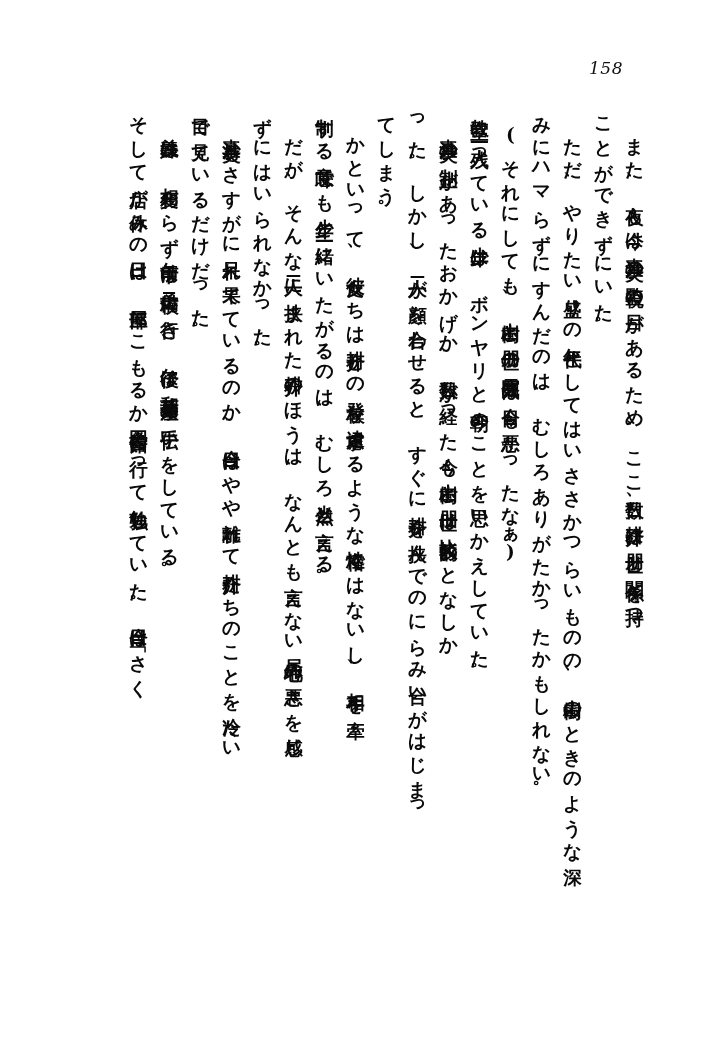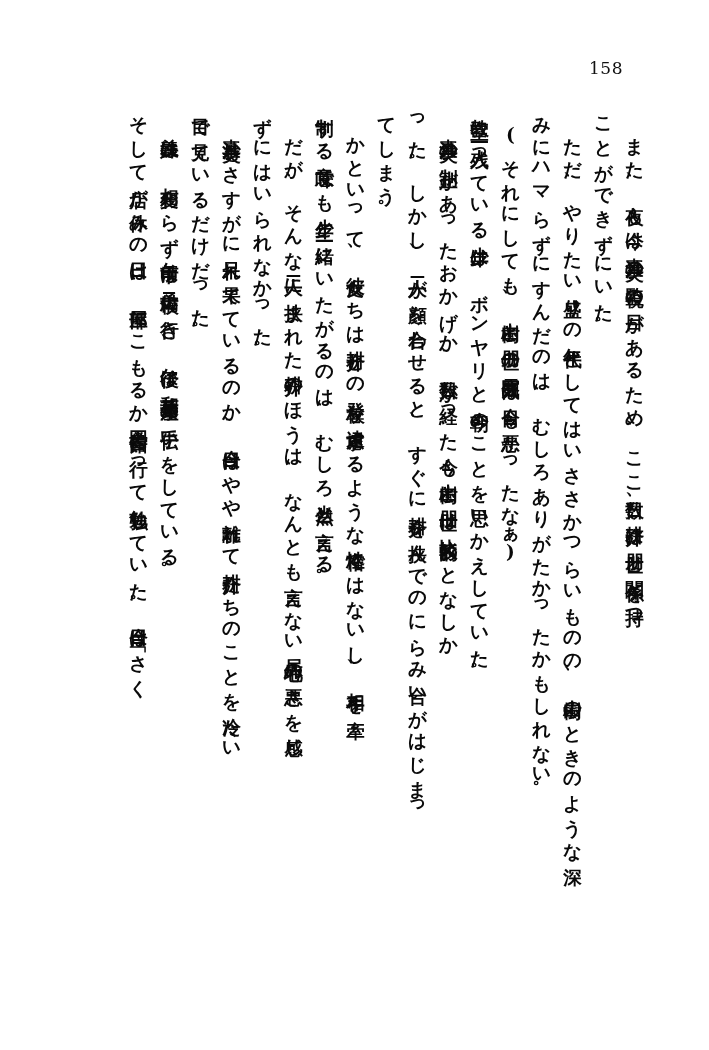--- a/index.html
+++ b/index.html
@@ -19,20 +19,21 @@
     width: 709px;
     height: 1050px;
     background: #ffffff;
   }
   #page-number {
     position: absolute;
     top: 58px;
     right: 86px;
     font-size: 17px;
     font-family: "DejaVu Serif", "Liberation Serif", serif;
+    font-style: italic;
     letter-spacing: 0.5px;
     color: #111111;
   }
   #text-block {
     position: absolute;
     top: 104px;
     right: 66px;
     left: 66px;
     height: 860px;
     display: flex;

